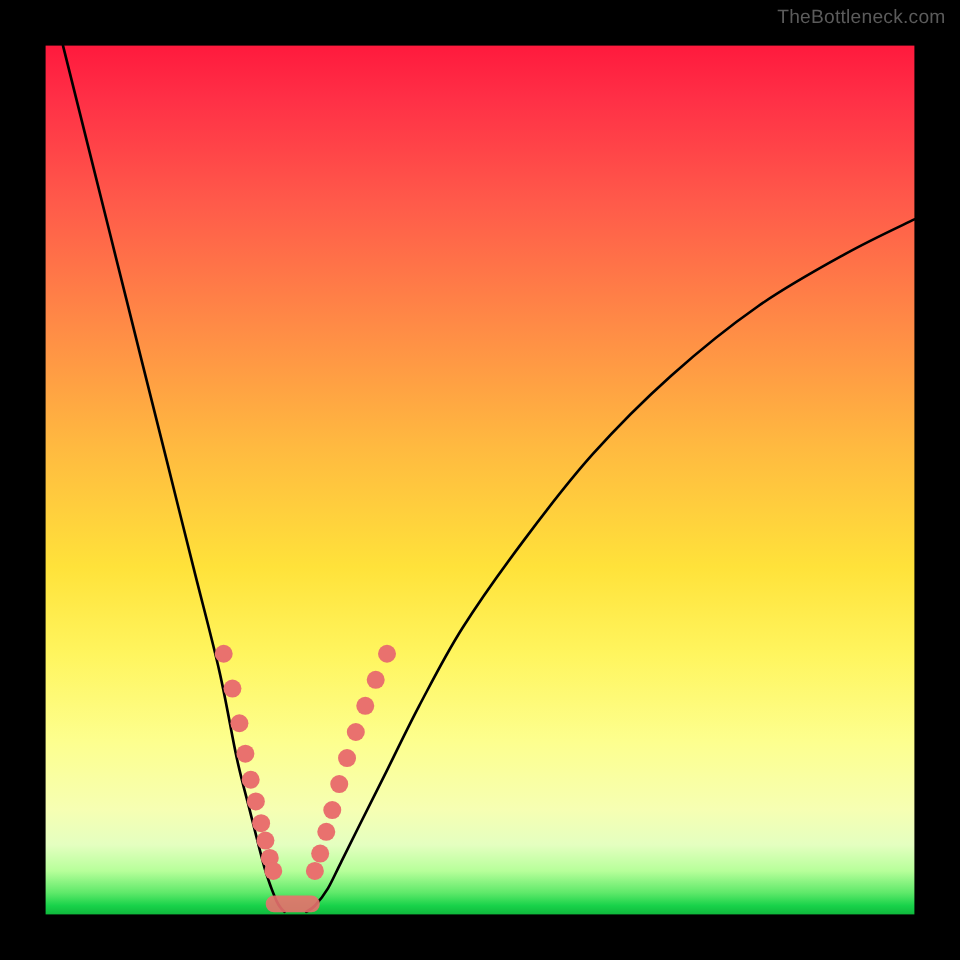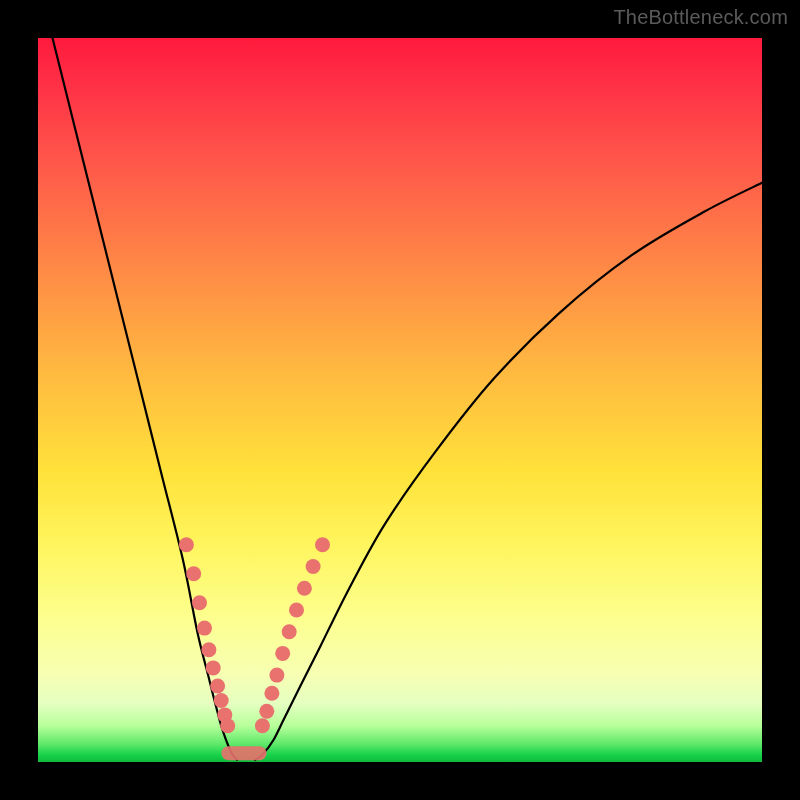--- a/index.html
+++ b/index.html
@@ -41,21 +41,21 @@
       #5fe96a 97.5%,
       #18d24a 99%,
       #0fb93c 100%
     );
   }
   .watermark {
     position: absolute;
     top: 6px;
     right: 12px;
     color: #5b5b5b;
-    font-size: 20px;
+    font-size: 16px;
     font-weight: 500;
     letter-spacing: 0.2px;
     user-select: none;
   }
   svg.curves {
     position: absolute;
     left: 0; top: 0;
     width: 724px;
     height: 724px;
     overflow: visible;

